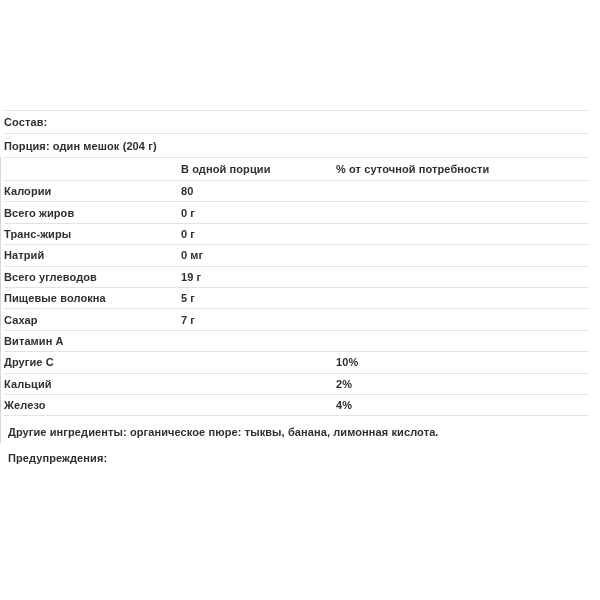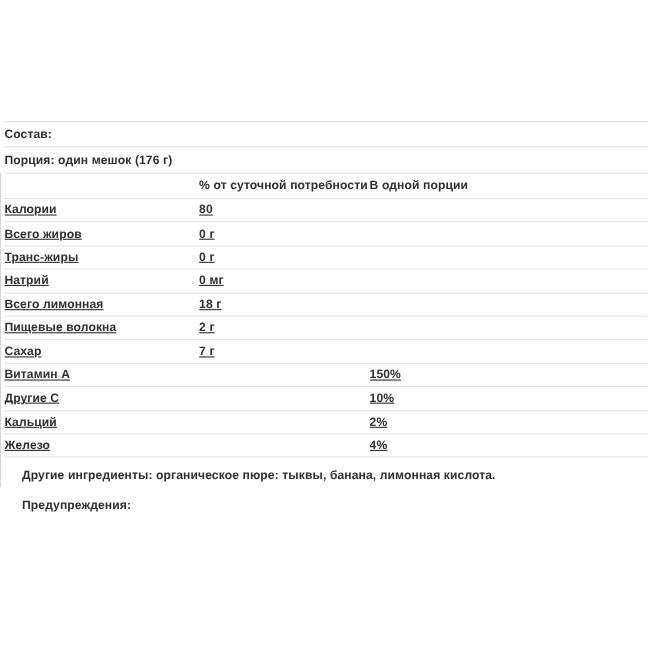--- a/index.html
+++ b/index.html
@@ -24,24 +24,24 @@
     display:grid;
     grid-template-columns:177px 155px auto;
     align-items:center;
     border-top:1px solid var(--divider);
     box-sizing:border-box;
   }
   .row.intro{grid-template-columns:1fr;}
   .r-compose{height:23px;}
   .r-serving{height:24px;}
   .r-head{height:23px;}
-  .r-data{height:21.42px;text-decoration:underline;}
+  .r-data{height:21.42px;}
   .rows-end{border-top:1px solid var(--divider);height:0;}
   .cell{white-space:nowrap;overflow:hidden;}
-  .para{margin:16px;white-space:nowrap;}
+  .para{margin:4px;white-space:nowrap;}
   .para-ingredients{margin-top:10px;}
   .para-warnings{margin-top:14px;}
   .left-edge{
     position:absolute;left:0;top:157px;width:1px;height:286px;
     background:var(--edge);
   }
 </style>
 </head>
 <body>
 
@@ -49,27 +49,27 @@
 
   <div class="left-edge"></div>
 
   <div class="table-wrap">
 
     <div class="row intro r-compose">
       <div class="cell">Состав:</div>
     </div>
 
     <div class="row intro r-serving">
-      <div class="cell">Порция: один мешок (176 г)</div>
+      <div class="cell">Порция: один мешок (204 г)</div>
     </div>
 
     <div class="row r-head">
       <div class="cell"></div>
+      <div class="cell">В одной порции</div>
       <div class="cell">% от суточной потребности</div>
-      <div class="cell">В одной порции</div>
     </div>
 
     <div class="row r-data">
       <div class="cell">Калории</div>
       <div class="cell">80</div>
       <div class="cell"></div>
     </div>
 
     <div class="row r-data">
       <div class="cell">Всего жиров</div>
@@ -83,42 +83,41 @@
       <div class="cell"></div>
     </div>
 
     <div class="row r-data">
       <div class="cell">Натрий</div>
       <div class="cell">0 мг</div>
       <div class="cell"></div>
     </div>
 
     <div class="row r-data">
-      <div class="cell">Всего лимонная</div>
-      <div class="cell">18 г</div>
+      <div class="cell">Всего углеводов</div>
+      <div class="cell">19 г</div>
       <div class="cell"></div>
     </div>
 
     <div class="row r-data">
       <div class="cell">Пищевые волокна</div>
-      <div class="cell">2 г</div>
+      <div class="cell">5 г</div>
       <div class="cell"></div>
     </div>
 
     <div class="row r-data">
       <div class="cell">Сахар</div>
       <div class="cell">7 г</div>
       <div class="cell"></div>
     </div>
 
 
     <div class="row r-data">
       <div class="cell">Витамин A</div>
       <div class="cell"></div>
-      <div class="cell">150%</div>
     </div>
 
     <div class="row r-data">
       <div class="cell">Другие C</div>
       <div class="cell"></div>
       <div class="cell">10%</div>
     </div>
 
     <div class="row r-data">
       <div class="cell">Кальций</div>

